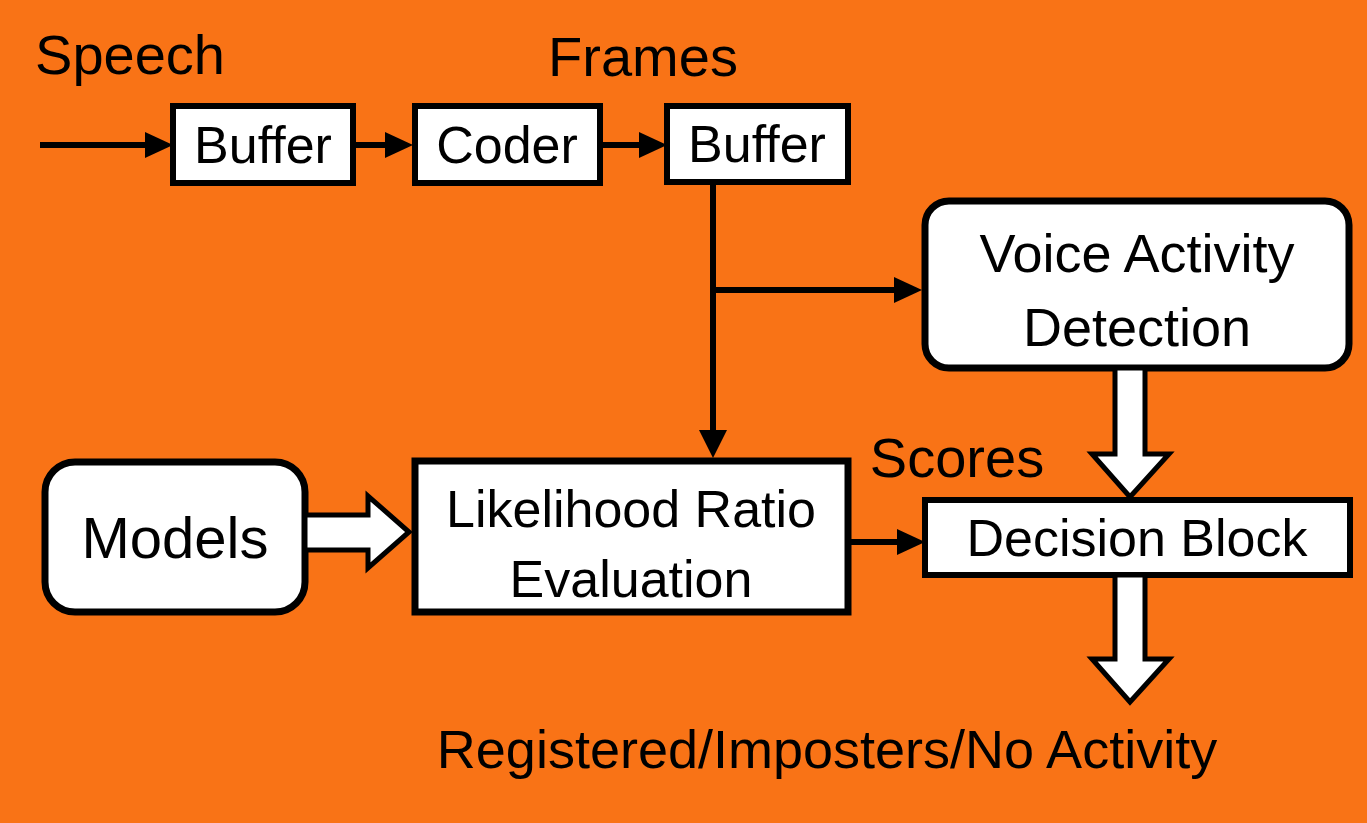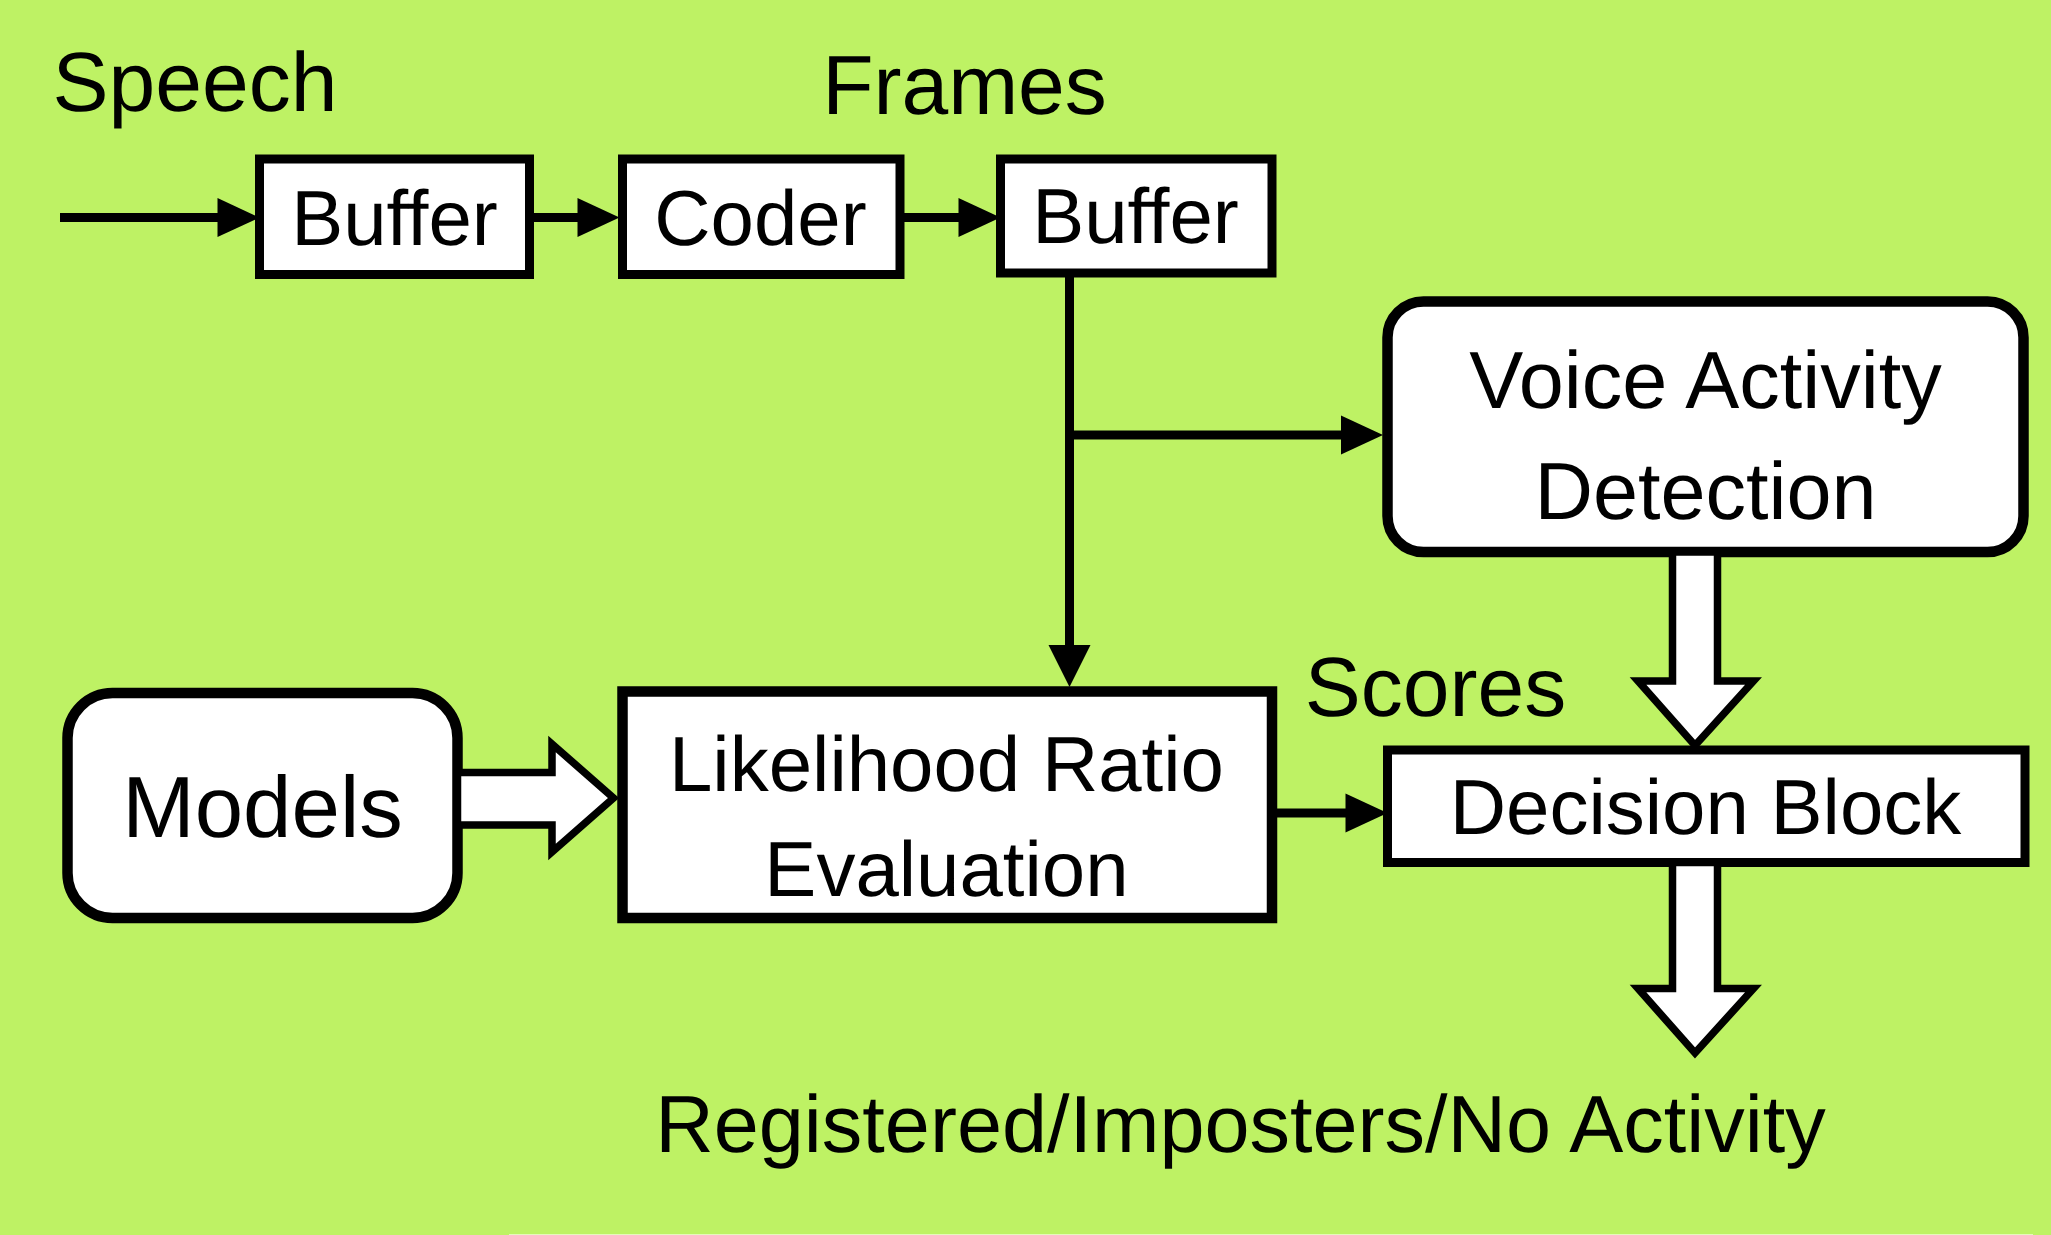--- a/index.html
+++ b/index.html
@@ -4,21 +4,21 @@
 <style>
   html, body {
     margin: 0;
     padding: 0;
     background: #ffffff;
   }
   .stage {
     position: relative;
     width: 1367px;
     height: 823px;
-    background: #bef264;
+    background: #f97316;
     overflow: hidden;
     font-family: "Liberation Sans", sans-serif;
   }
   svg { display: block; }
 
   .box {
     fill: #ffffff;
     stroke: #000000;
     stroke-width: 6;
   }

